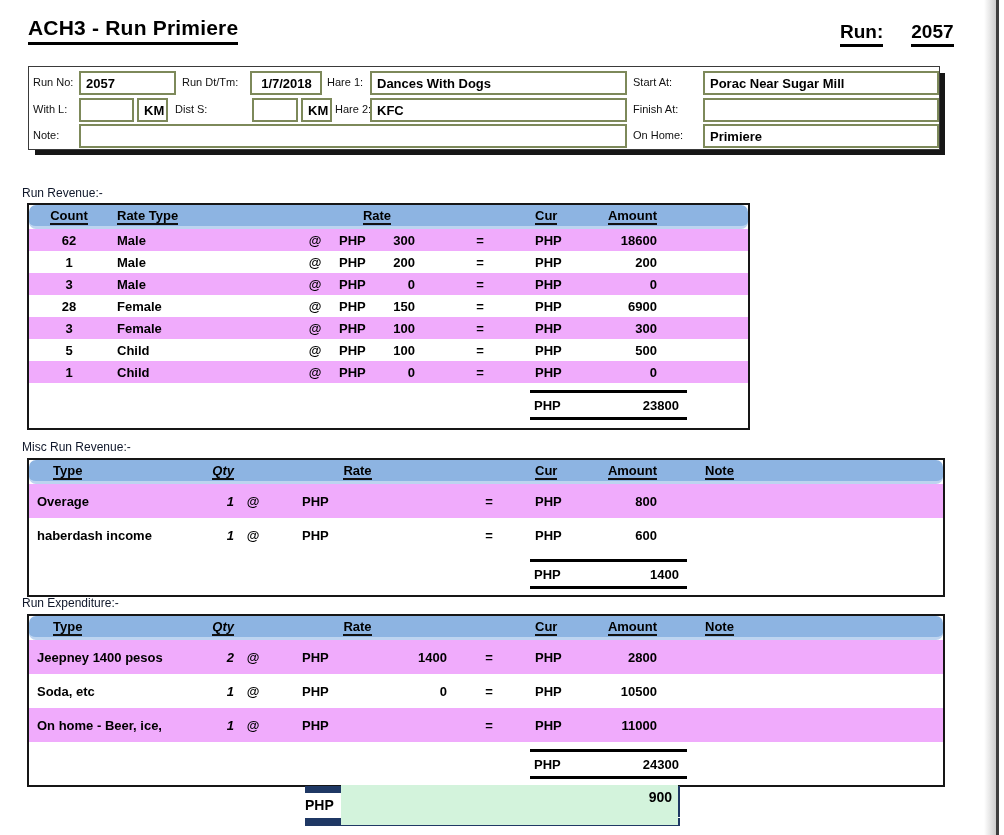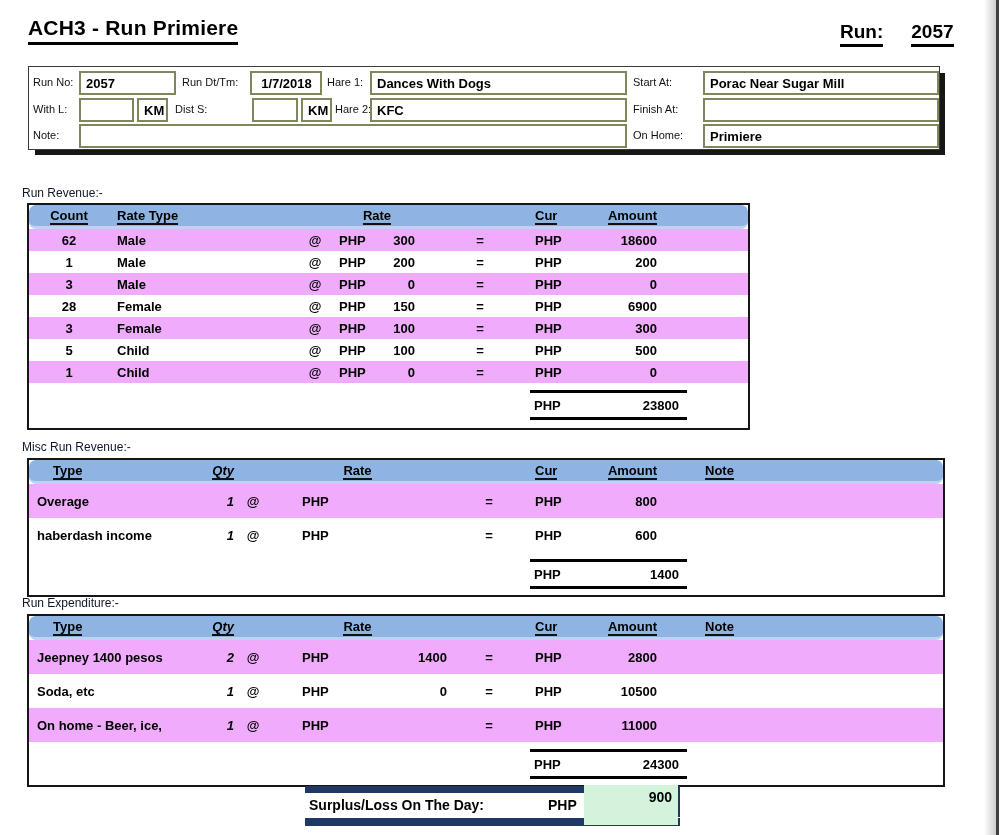--- a/index.html
+++ b/index.html
@@ -312,18 +312,17 @@
     <div class="total-box">
       <span>PHP</span>
       <span>24300</span>
     </div>
   </div>
 </div>
 
 <div class="surplus">
   <div class="s-top"></div>
   <div class="s-mid">
-    <span class="s-label">Surplus/Loss On The Day:</span>
     <span class="s-cur">PHP</span>
     <span class="s-val">900</span>
   </div>
   <div class="s-bot"></div>
 </div>
 
 </body></html>

